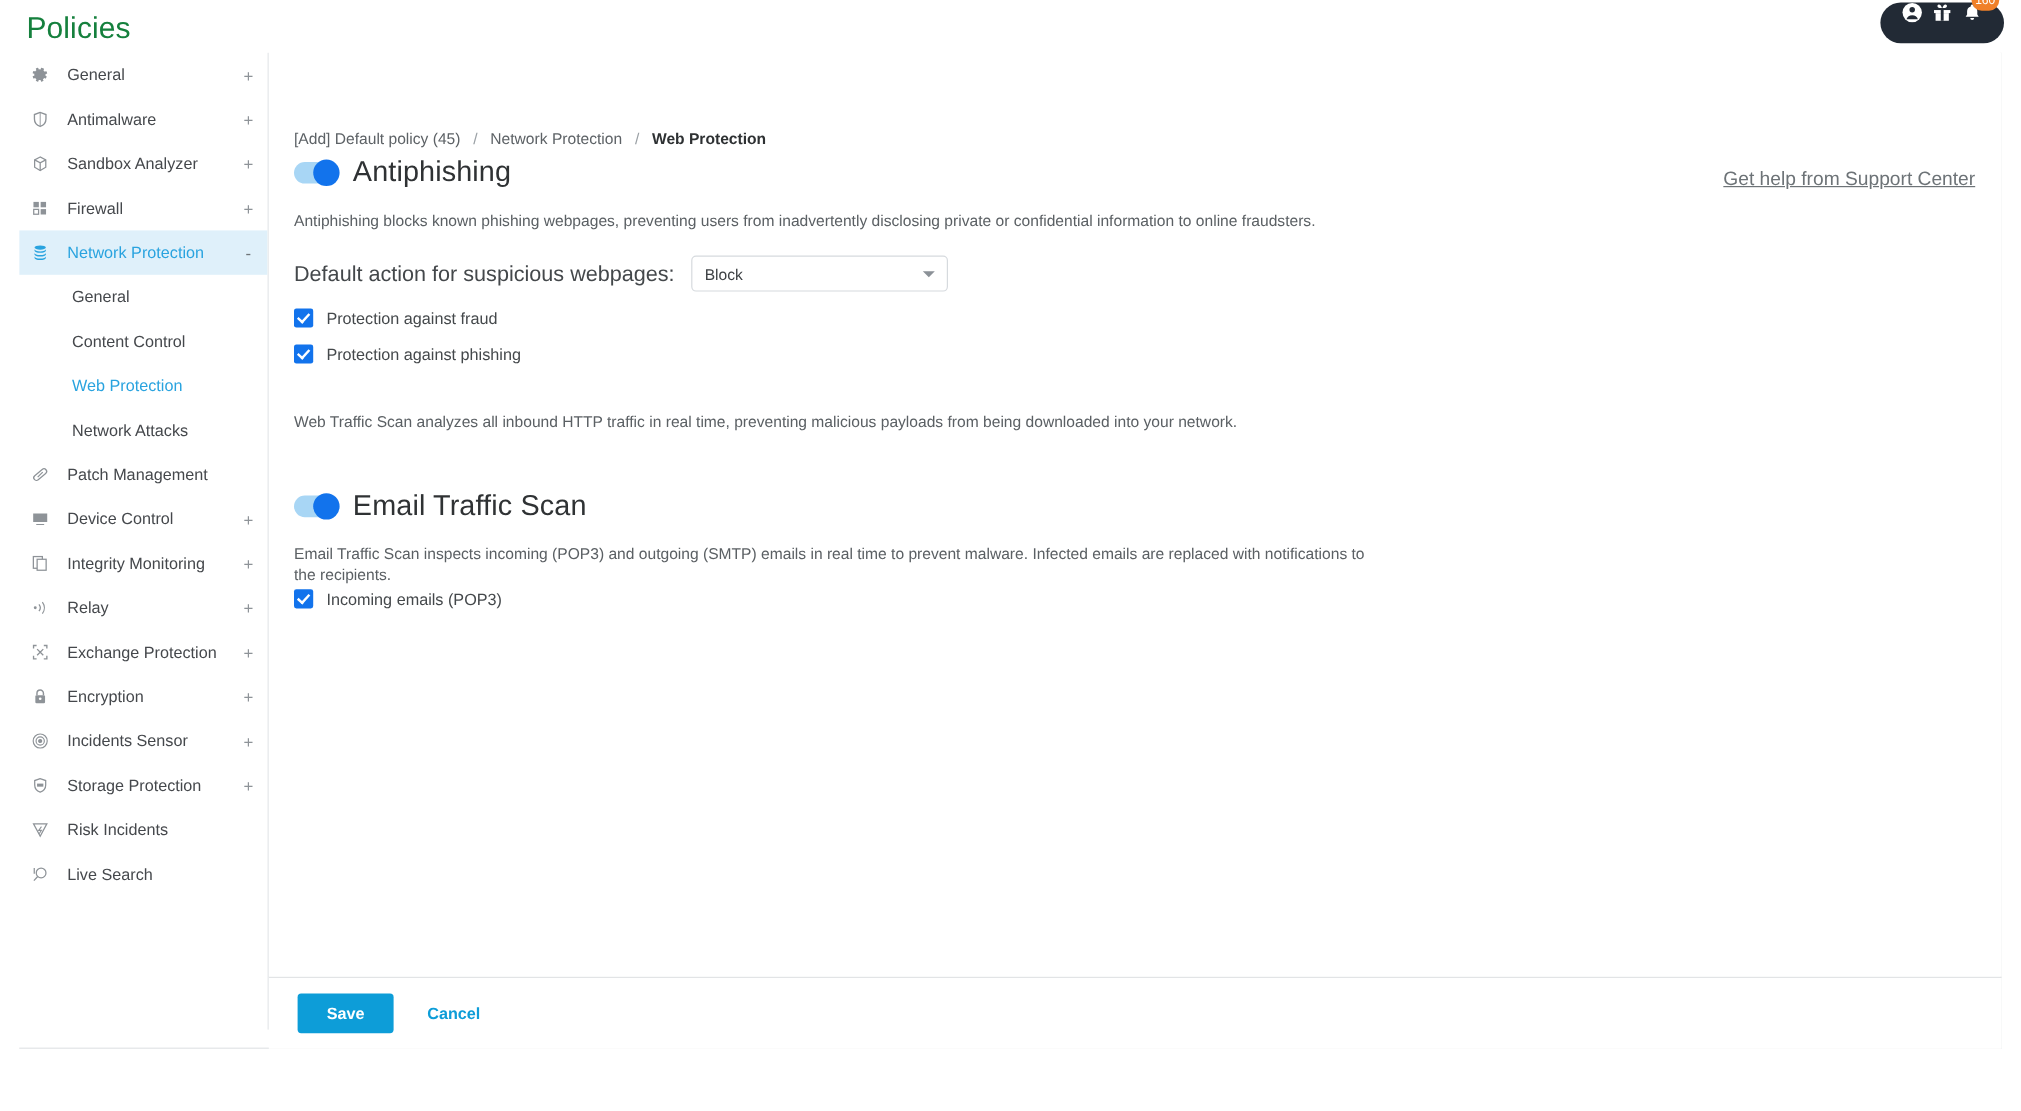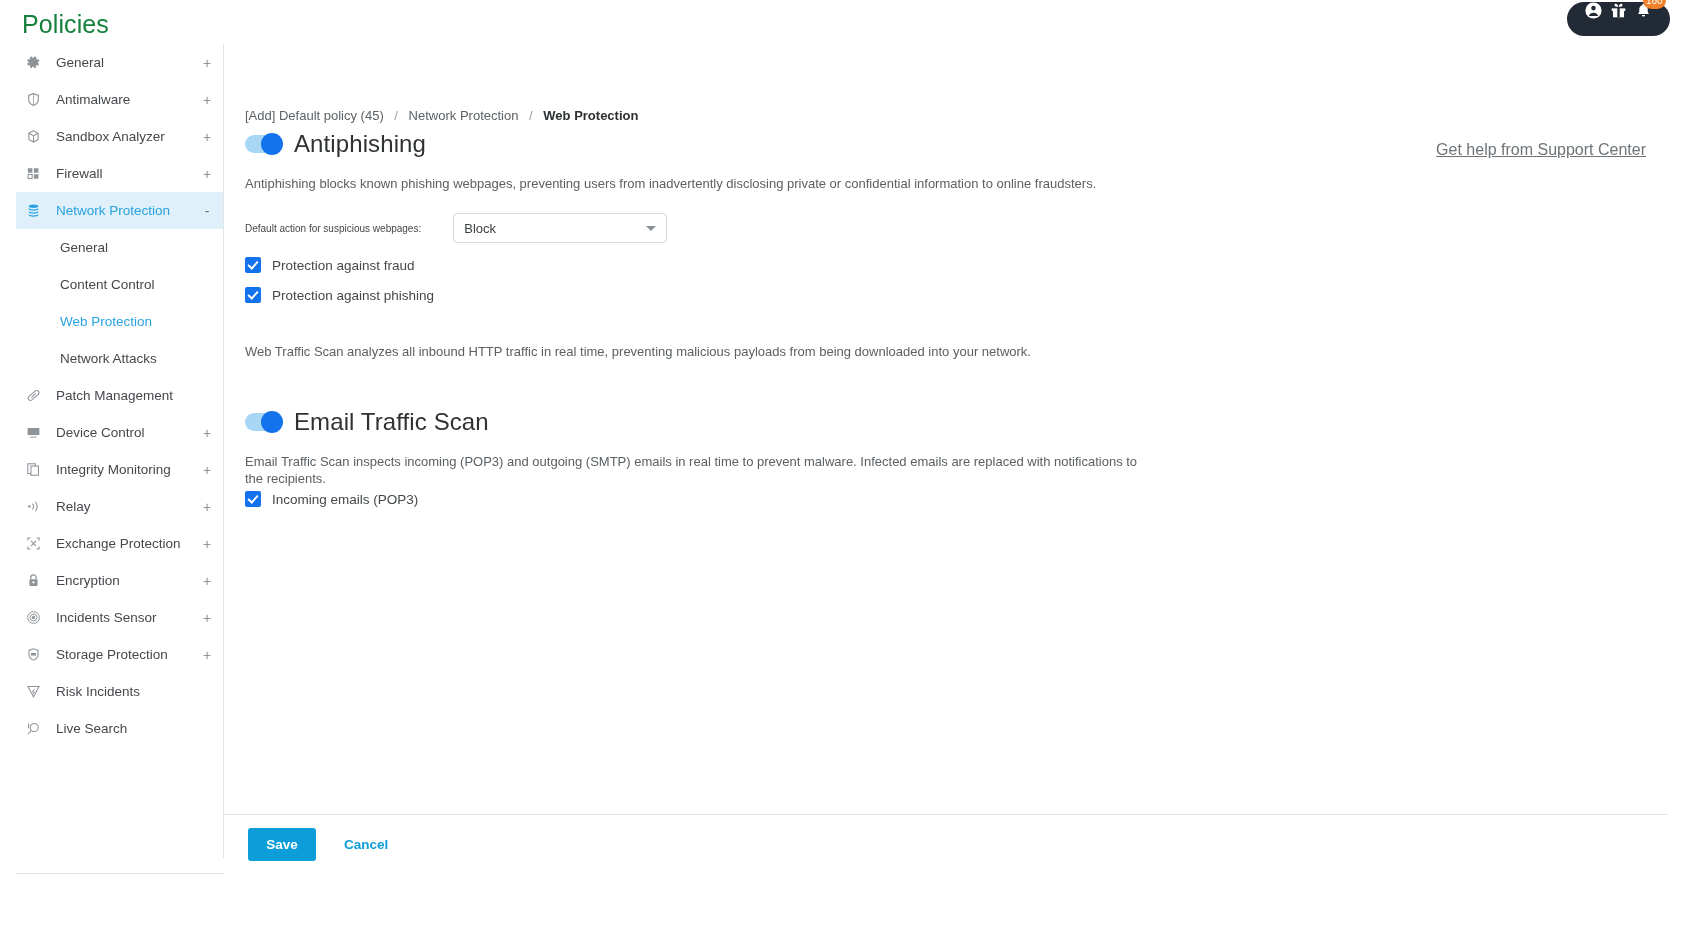--- a/index.html
+++ b/index.html
@@ -161,23 +161,23 @@
     line-height: 17px;
     max-width: 895px;
   }
 
   .field-row {
     display: flex;
     align-items: center;
     margin-top: 21px;
   }
   .field-label {
-    font-size: 10px;
+    font-size: 18px;
     color: #44484b;
-    margin-right: 32px;
+    margin-right: 14px;
   }
   .select-box {
     width: 214px;
     height: 30px;
     border: 1px solid #d6dade;
     border-radius: 4px;
     background: #fff;
     display: flex;
     align-items: center;
     padding: 0 10px;
@@ -231,21 +231,21 @@
     gap: 28px;
     background: #fff;
   }
   .btn-save {
     background: #0d9dd8;
     color: #ffffff;
     font-size: 13.5px;
     font-weight: 700;
     border: none;
     border-radius: 3px;
-    width: 68px;
+    width: 80px;
     height: 33px;
     line-height: 33px;
     text-align: center;
     font-family: "Liberation Sans", sans-serif;
   }
   .btn-cancel {
     color: #0d9dd8;
     font-size: 13.5px;
     font-weight: 700;
     background: none;

